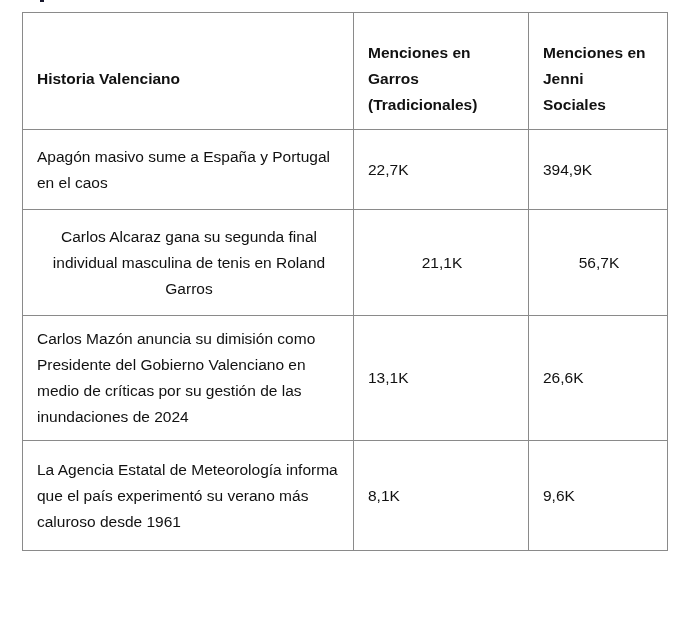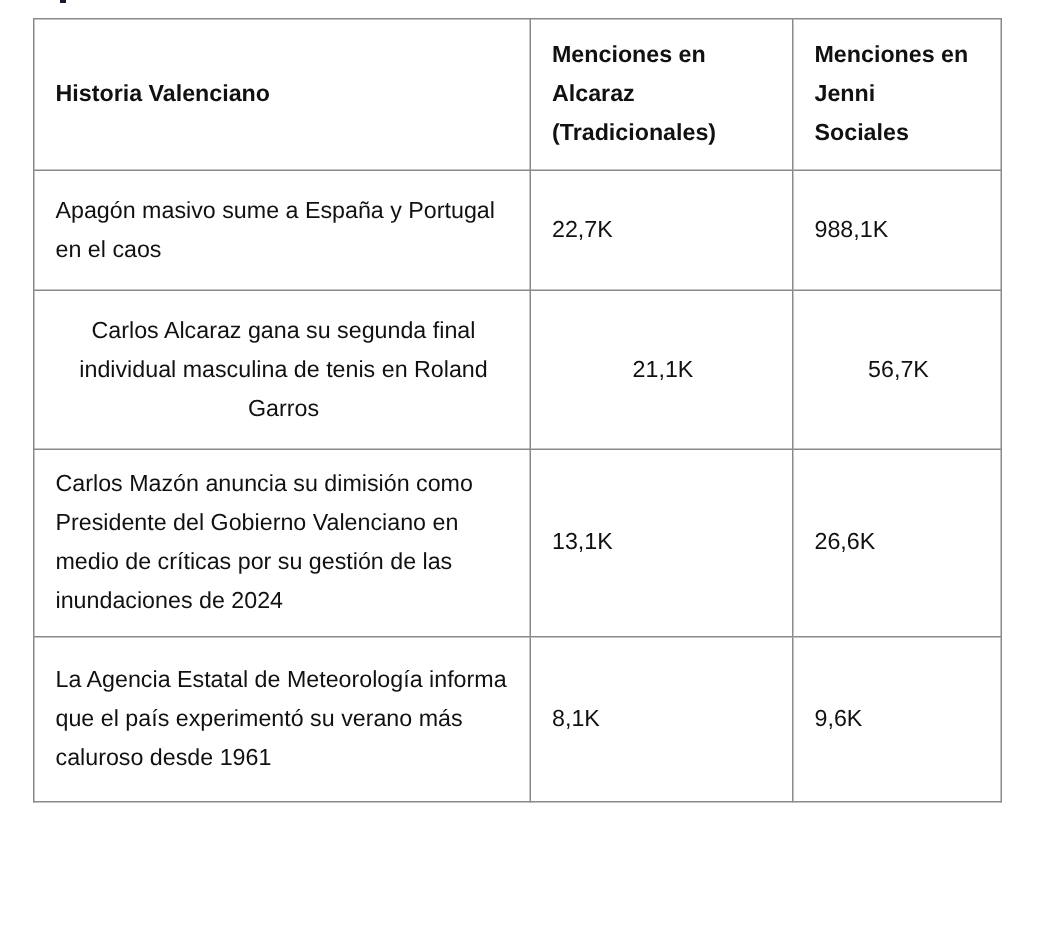--- a/index.html
+++ b/index.html
@@ -47,21 +47,21 @@
     text-align: left;
     padding: 10px 12px 10px 14px;
     font-size: 15.5px;
     line-height: 26px;
     color: #111111;
   }
 
   table.stories-table thead th {
     font-weight: bold;
     height: 84px;
-    padding-top: 8px;
+    padding-top: 24px;
     padding-bottom: 8px;
   }
 
   .col-story   { width: 331px; }
   .col-media   { width: 175px; }
   .col-social  { width: 139px; }
 
   table.stories-table tbody td {
     font-weight: normal;
   }
@@ -91,35 +91,35 @@
     <colgroup>
       <col class="col-story">
       <col class="col-media">
       <col class="col-social">
     </colgroup>
     <thead>
       <tr>
         <th class="col-story">Historia Valenciano</th>
         <th class="col-media">
           <span>Menciones en</span><br>
-          <span>Alcaraz</span><br>
+          <span>Garros</span><br>
           <span>(Tradicionales)</span>
         </th>
         <th class="col-social">
           <span>Menciones en</span><br>
           <span>Jenni</span><br>
           <span>Sociales</span>
         </th>
       </tr>
     </thead>
     <tbody>
       <tr class="row-h-2">
         <td class="cell-title">Apagón masivo sume a España y Portugal en el caos</td>
         <td class="cell-num">22,7K</td>
-        <td class="cell-num">988,1K</td>
+        <td class="cell-num">394,9K</td>
       </tr>
       <tr class="row-h-3">
         <td class="cell-title">Carlos Alcaraz gana su segunda final individual masculina de tenis en Roland Garros</td>
         <td class="cell-num">21,1K</td>
         <td class="cell-num">56,7K</td>
       </tr>
       <tr class="row-h-4">
         <td class="cell-title">Carlos Mazón anuncia su dimisión como Presidente del Gobierno Valenciano en medio de críticas por su gestión de las inundaciones de 2024</td>
         <td class="cell-num">13,1K</td>
         <td class="cell-num">26,6K</td>

